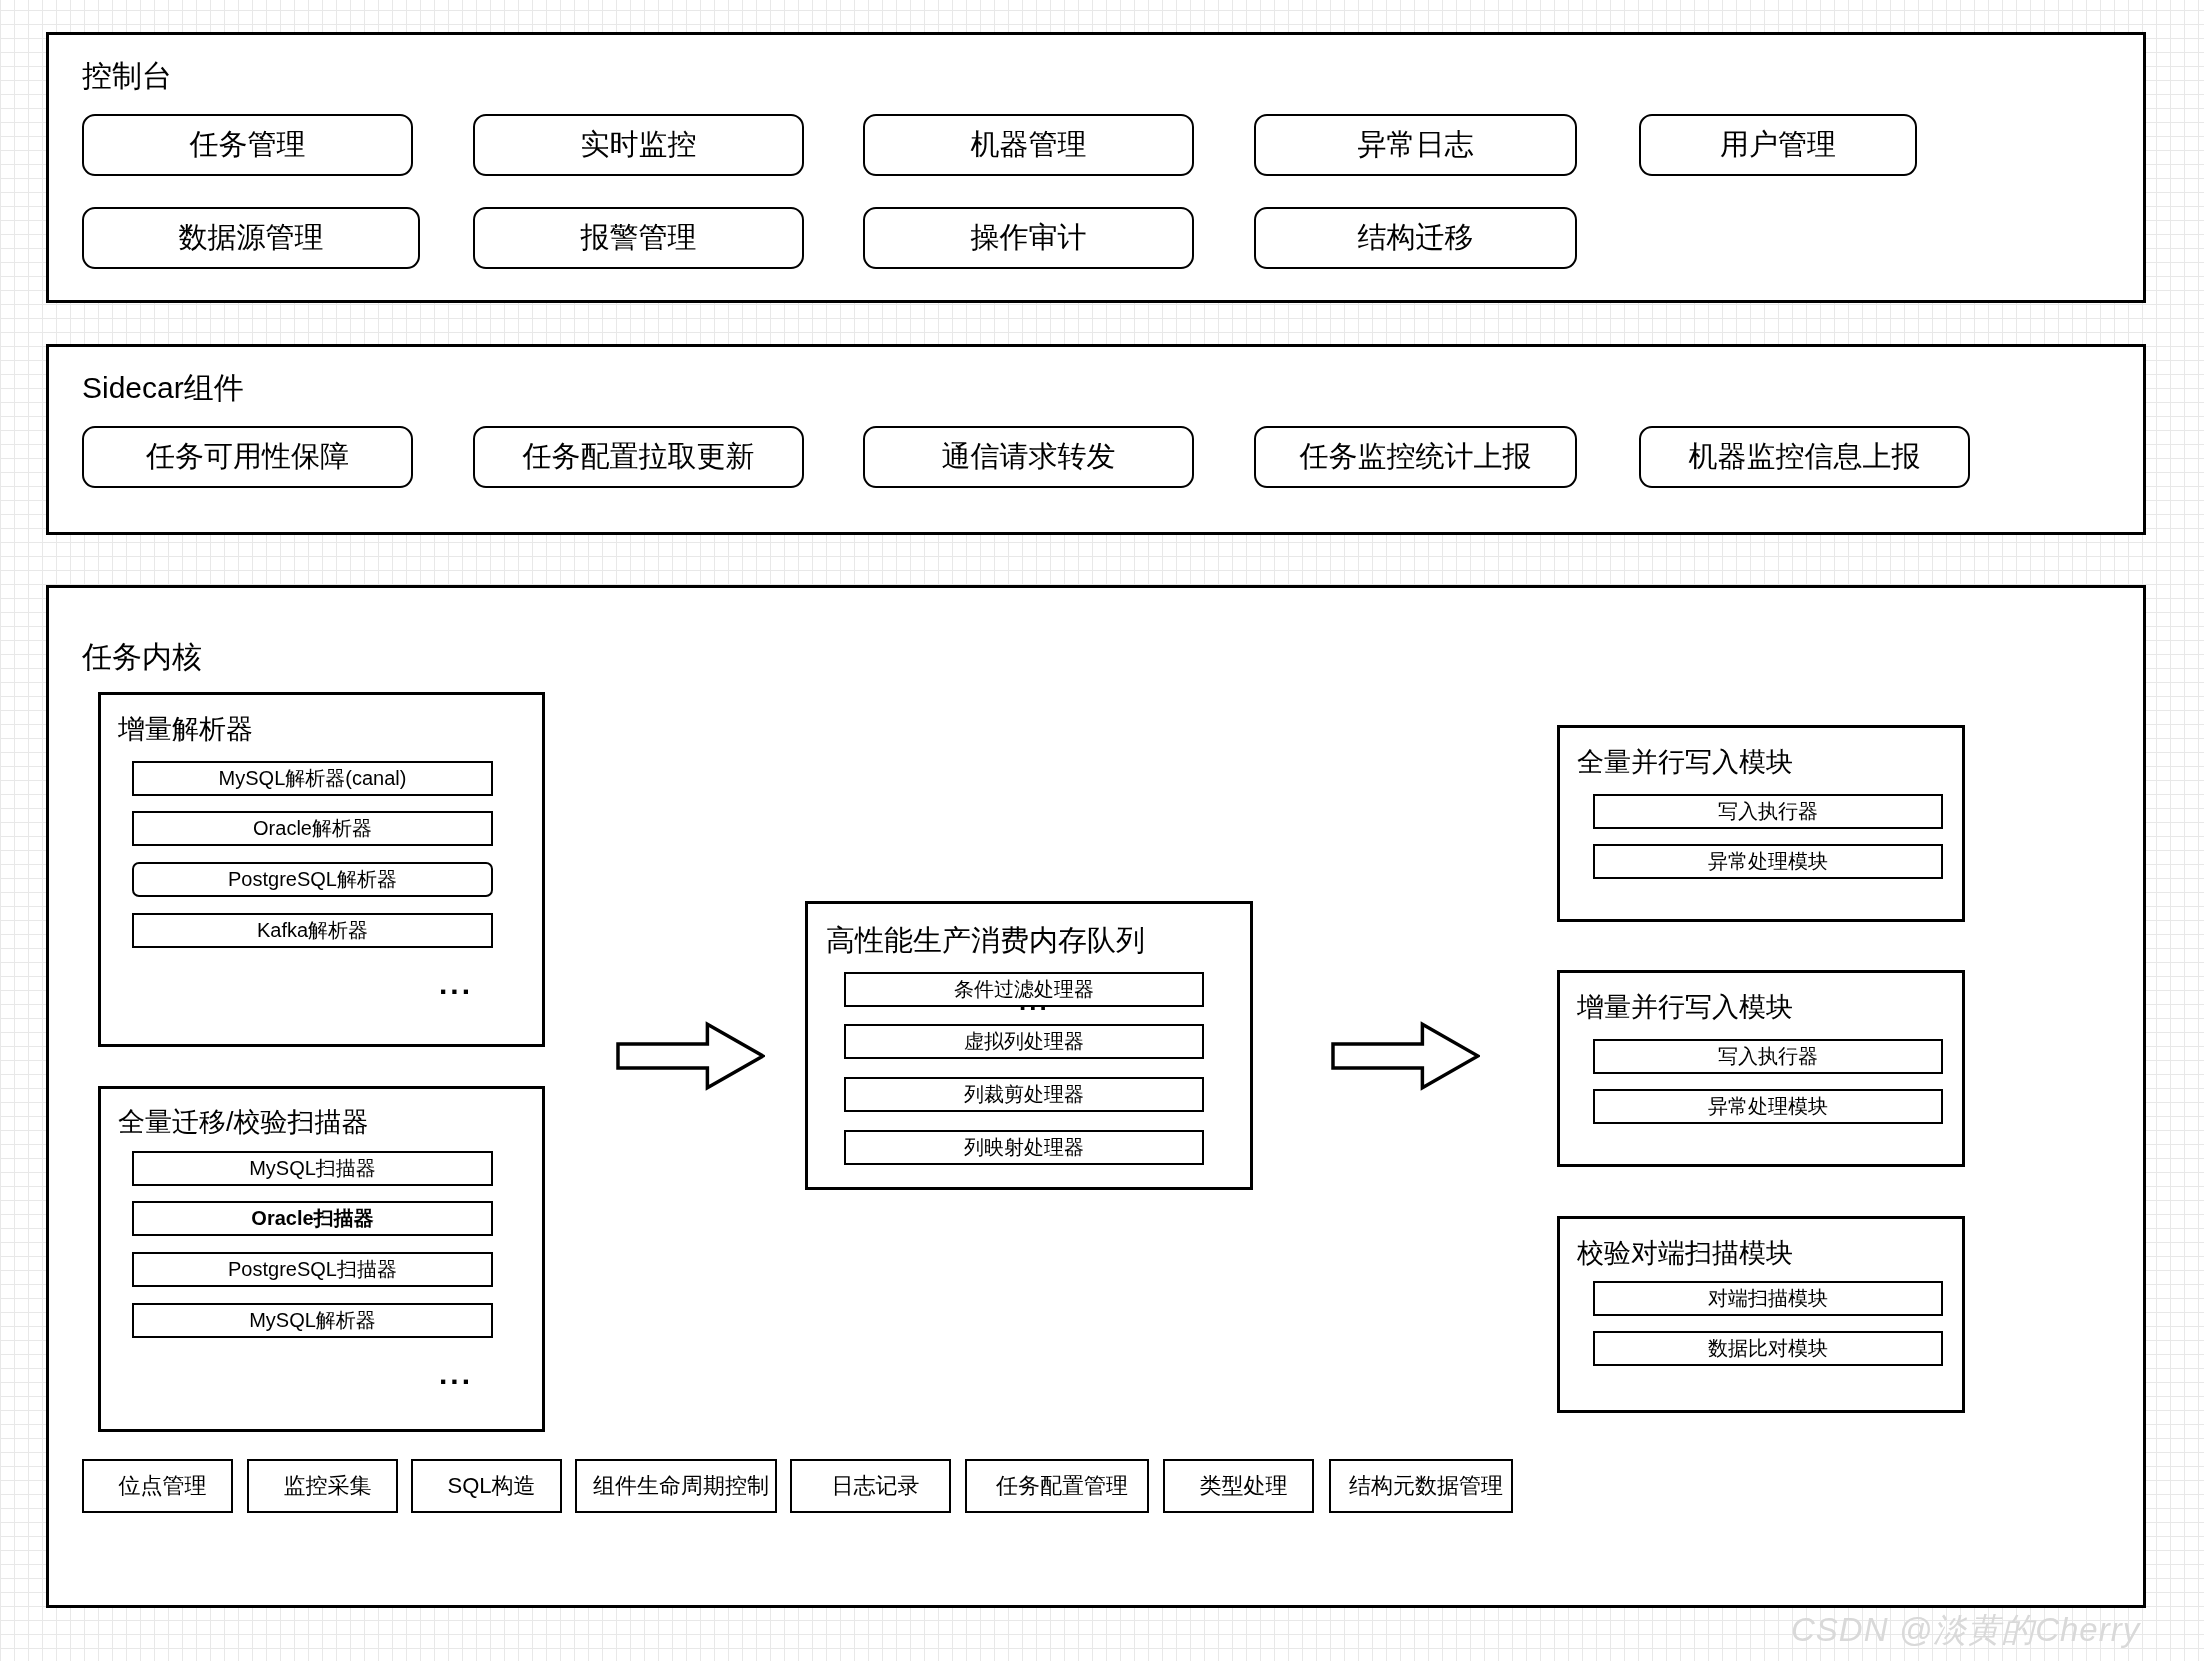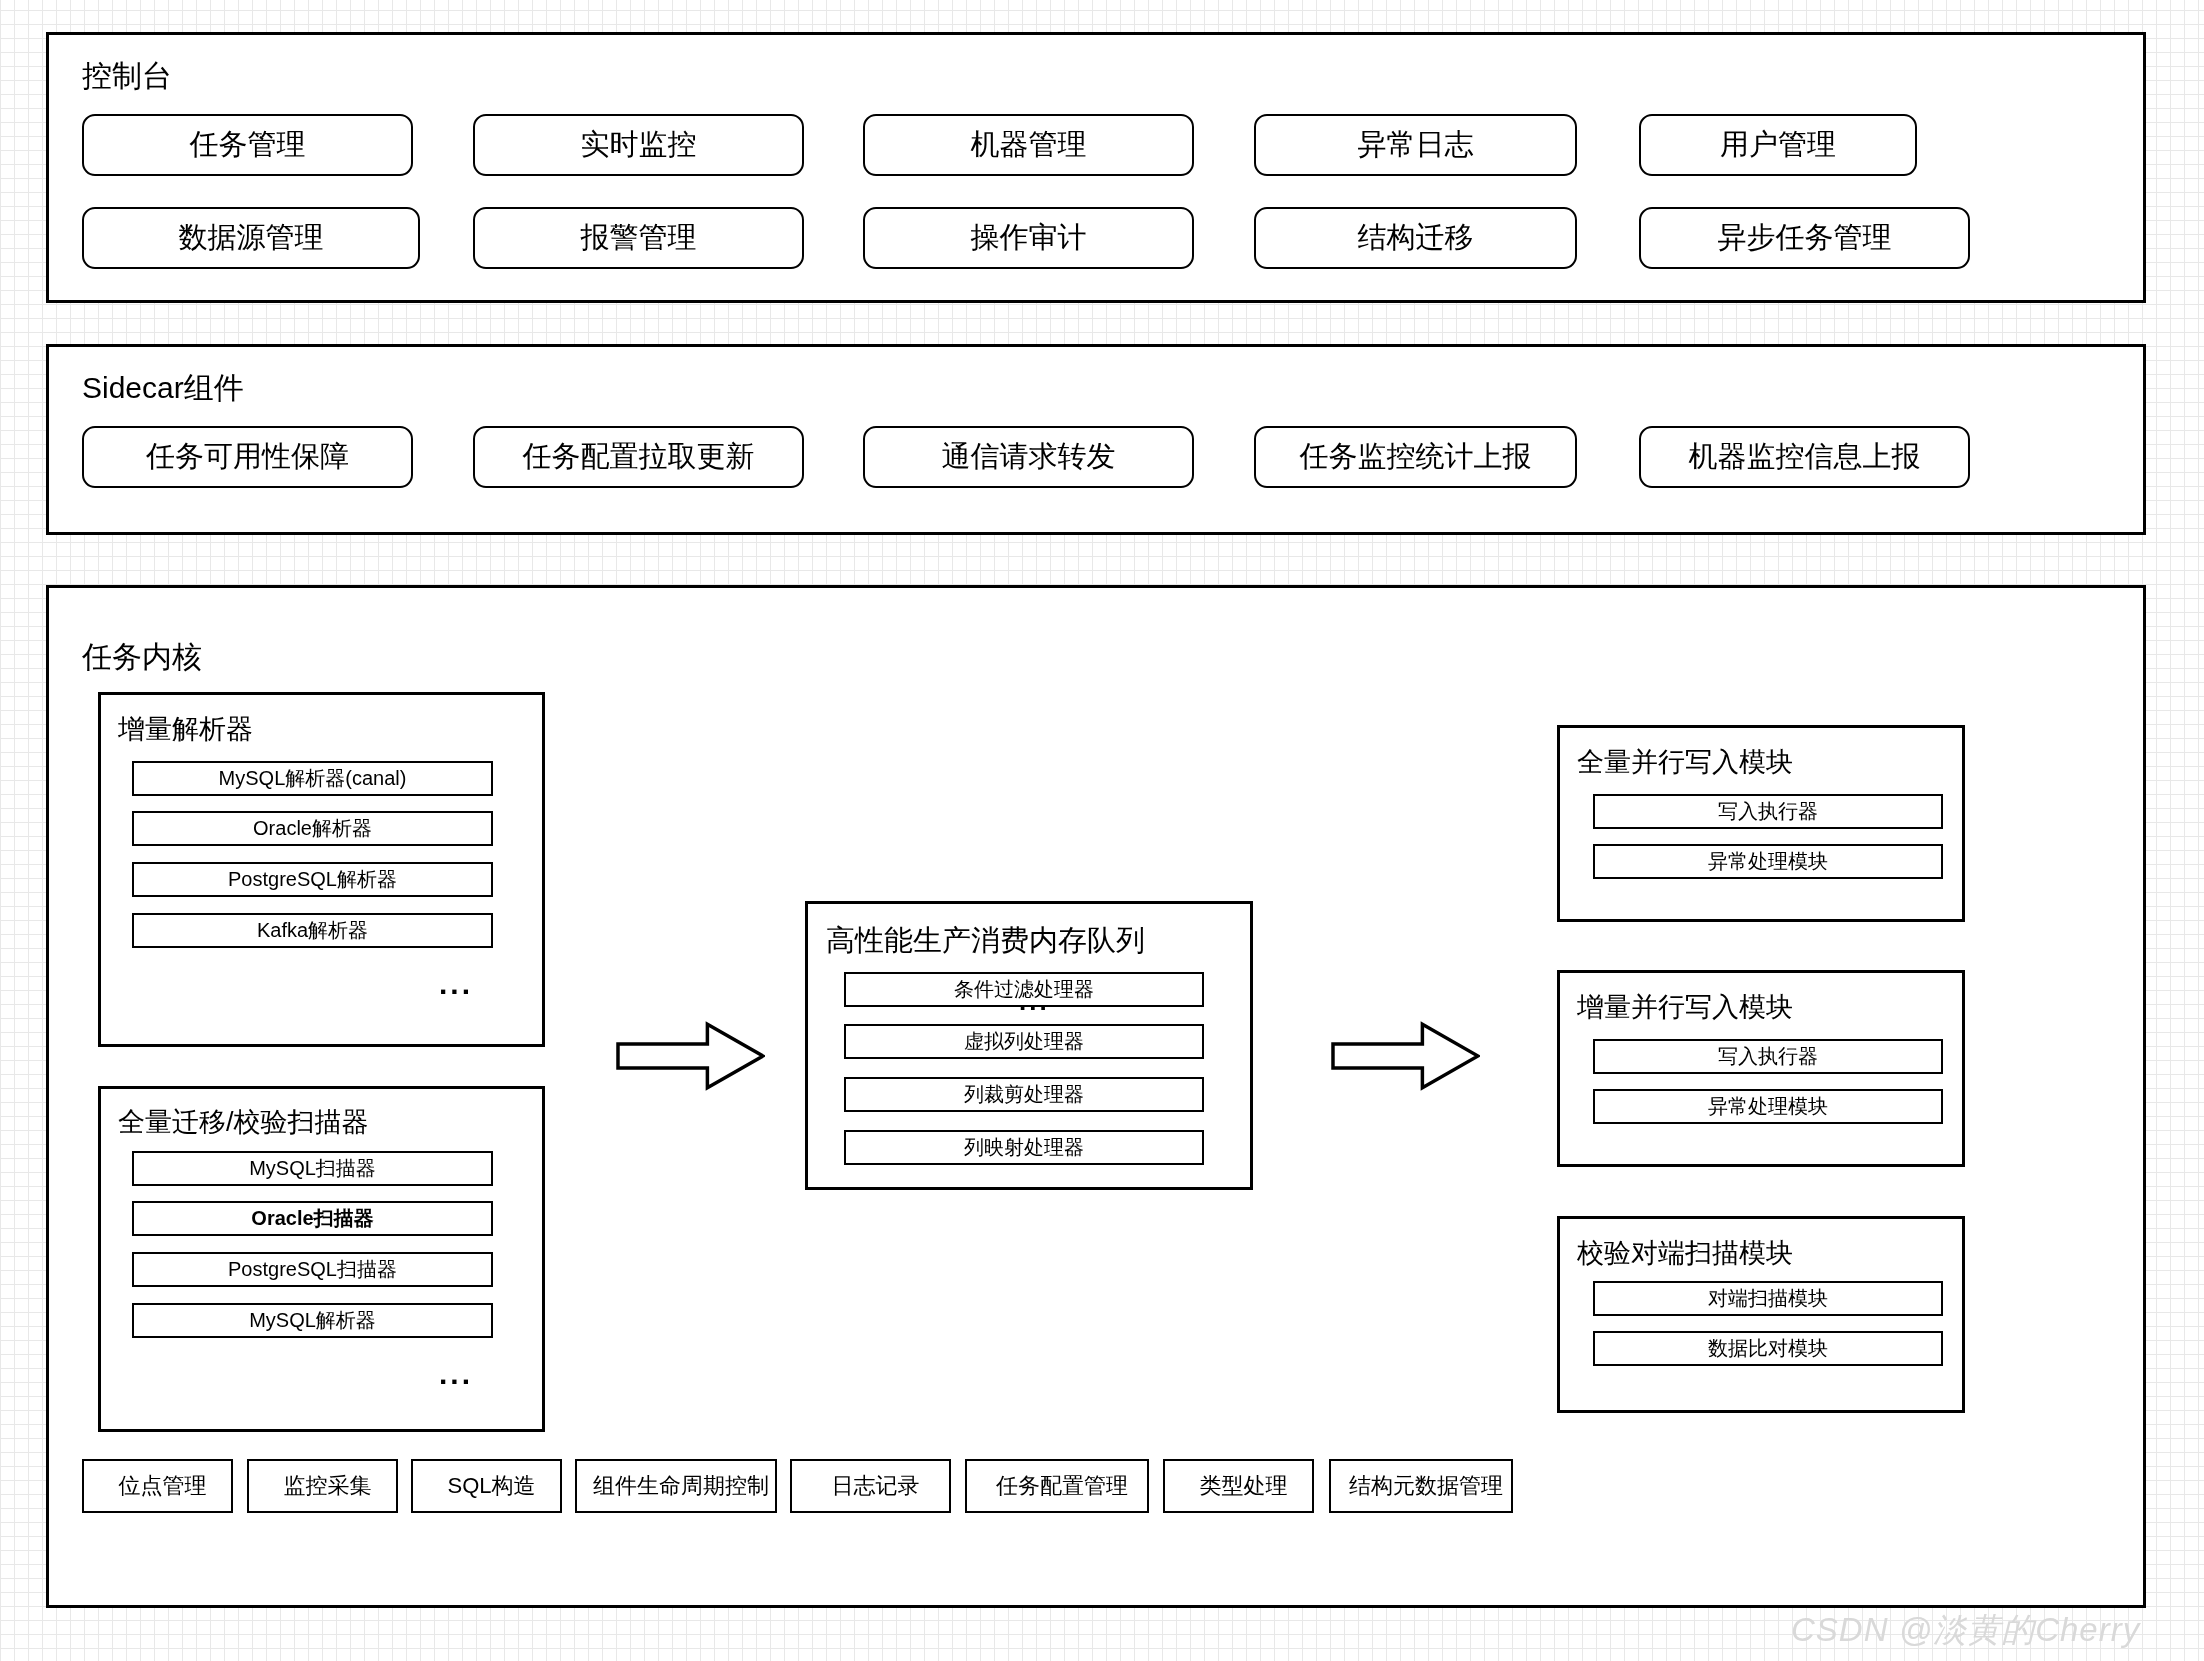--- a/index.html
+++ b/index.html
@@ -124,42 +124,41 @@
     <div class="pill" style="left:33px; top:79px; width:331px; height:62px;">任务管理</div>
     <div class="pill" style="left:424px; top:79px; width:331px; height:62px;">实时监控</div>
     <div class="pill" style="left:814px; top:79px; width:331px; height:62px;">机器管理</div>
     <div class="pill" style="left:1205px; top:79px; width:323px; height:62px;">异常日志</div>
     <div class="pill" style="left:1590px; top:79px; width:278px; height:62px;">用户管理</div>
 
     <div class="pill" style="left:33px; top:172px; width:338px; height:62px;">数据源管理</div>
     <div class="pill" style="left:424px; top:172px; width:331px; height:62px;">报警管理</div>
     <div class="pill" style="left:814px; top:172px; width:331px; height:62px;">操作审计</div>
     <div class="pill" style="left:1205px; top:172px; width:323px; height:62px;">结构迁移</div>
-    <div class="pill" style="left:1590px; top:172px; width:331px; height:62px;">异步任务管理</div>
   </div>
 
   <div class="section" style="left:46px; top:344px; width:2100px; height:191px;">
     <div class="section-title" style="left:33px; top:26px;">Sidecar组件</div>
 
     <div class="pill" style="left:33px; top:79px; width:331px; height:62px;">任务可用性保障</div>
     <div class="pill" style="left:424px; top:79px; width:331px; height:62px;">任务配置拉取更新</div>
     <div class="pill" style="left:814px; top:79px; width:331px; height:62px;">通信请求转发</div>
     <div class="pill" style="left:1205px; top:79px; width:323px; height:62px;">任务监控统计上报</div>
     <div class="pill" style="left:1590px; top:79px; width:331px; height:62px;">机器监控信息上报</div>
   </div>
 
   <div class="section" style="left:46px; top:585px; width:2100px; height:1023px;">
 
     <div class="section-title" style="left:33px; top:54px;">任务内核</div>
 
     <div class="group-box" style="left:49px; top:104px; width:447px; height:355px;">
       <div class="group-title" style="left:17px; top:21px;">增量解析器</div>
       <div class="inner-item" style="left:31px; top:66px; width:361px; height:35px;">MySQL解析器(canal)</div>
       <div class="inner-item" style="left:31px; top:116px; width:361px; height:35px;">Oracle解析器</div>
-      <div class="inner-item" style="left:31px; top:167px; width:361px; height:35px;">PostgreSQL解析器</div>
+      <div class="inner-item" style="left:31px; top:167px; width:361px; height:35px;border-radius:7px;">PostgreSQL解析器</div>
       <div class="inner-item" style="left:31px; top:218px; width:361px; height:35px;">Kafka解析器</div>
       <div class="ellipsis" style="left:338px; top:274px;">...</div>
     </div>
 
     <div class="group-box" style="left:49px; top:498px; width:447px; height:346px;">
       <div class="group-title" style="left:17px; top:20px;">全量迁移/校验扫描器</div>
       <div class="inner-item" style="left:31px; top:62px; width:361px; height:35px;">MySQL扫描器</div>
       <div class="inner-item" style="left:31px; top:112px; width:361px; height:35px;font-weight:bold;">Oracle扫描器</div>
       <div class="inner-item" style="left:31px; top:163px; width:361px; height:35px;">PostgreSQL扫描器</div>
       <div class="inner-item" style="left:31px; top:214px; width:361px; height:35px;">MySQL解析器</div>

